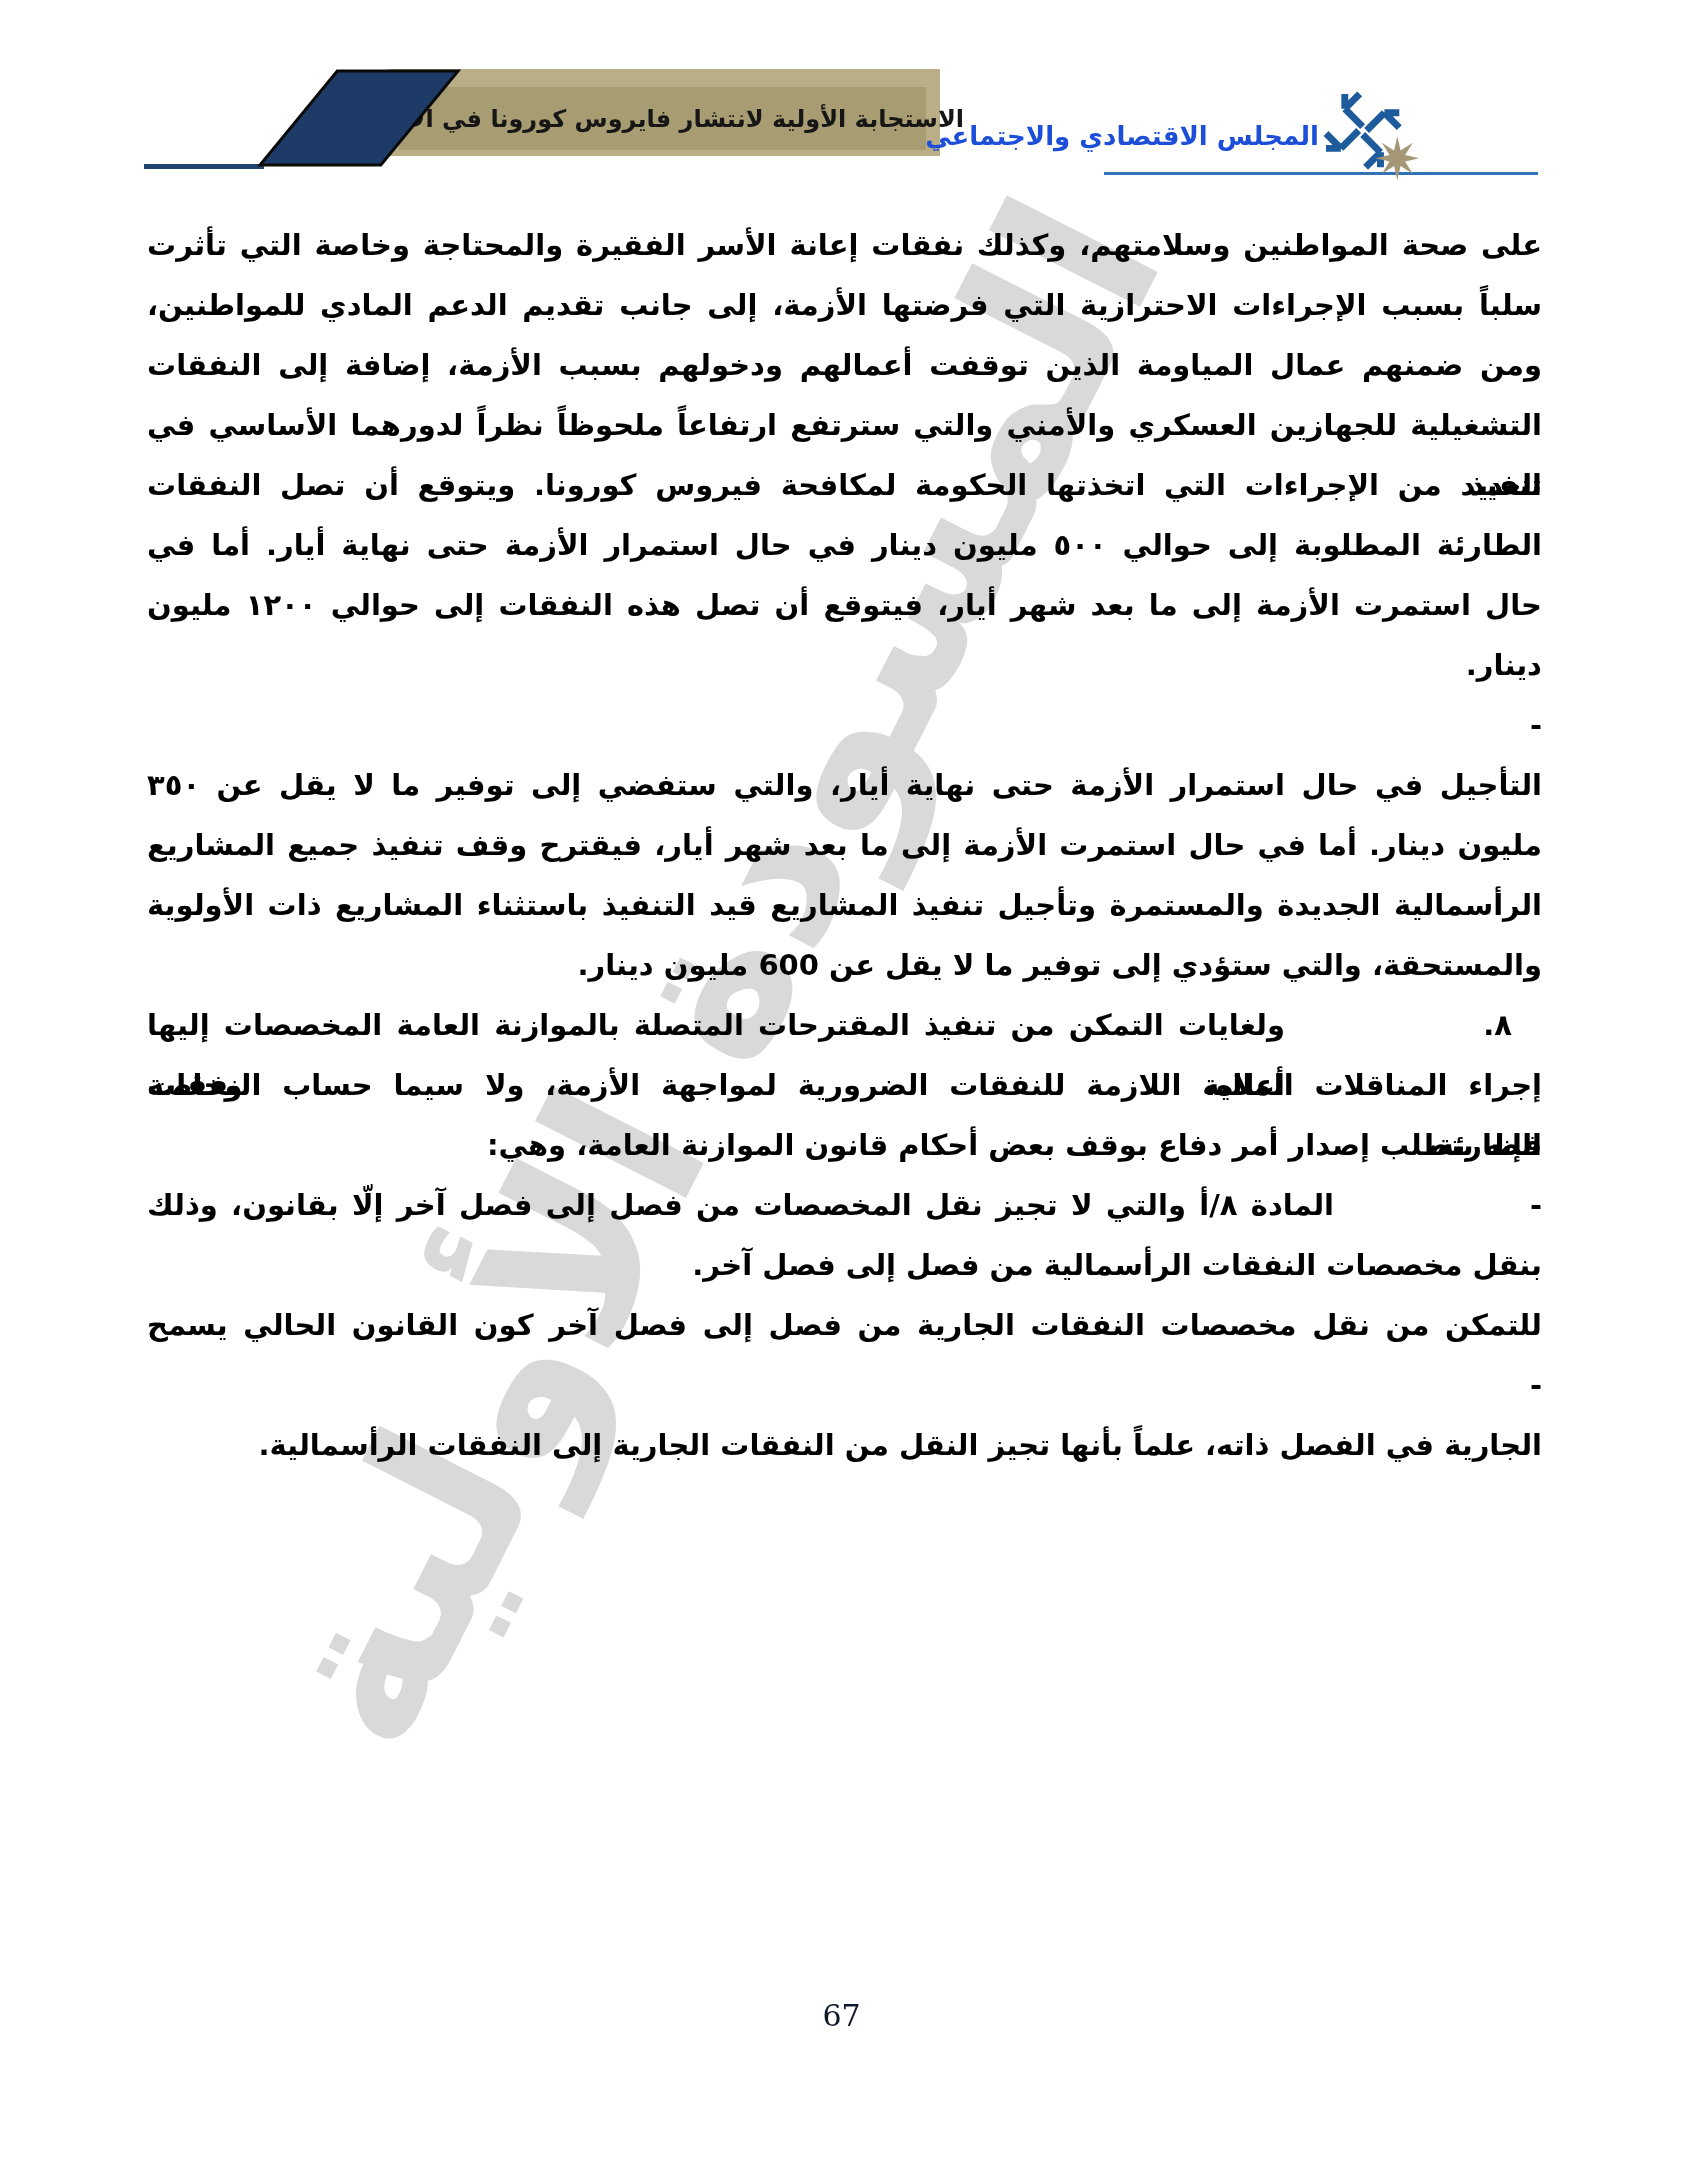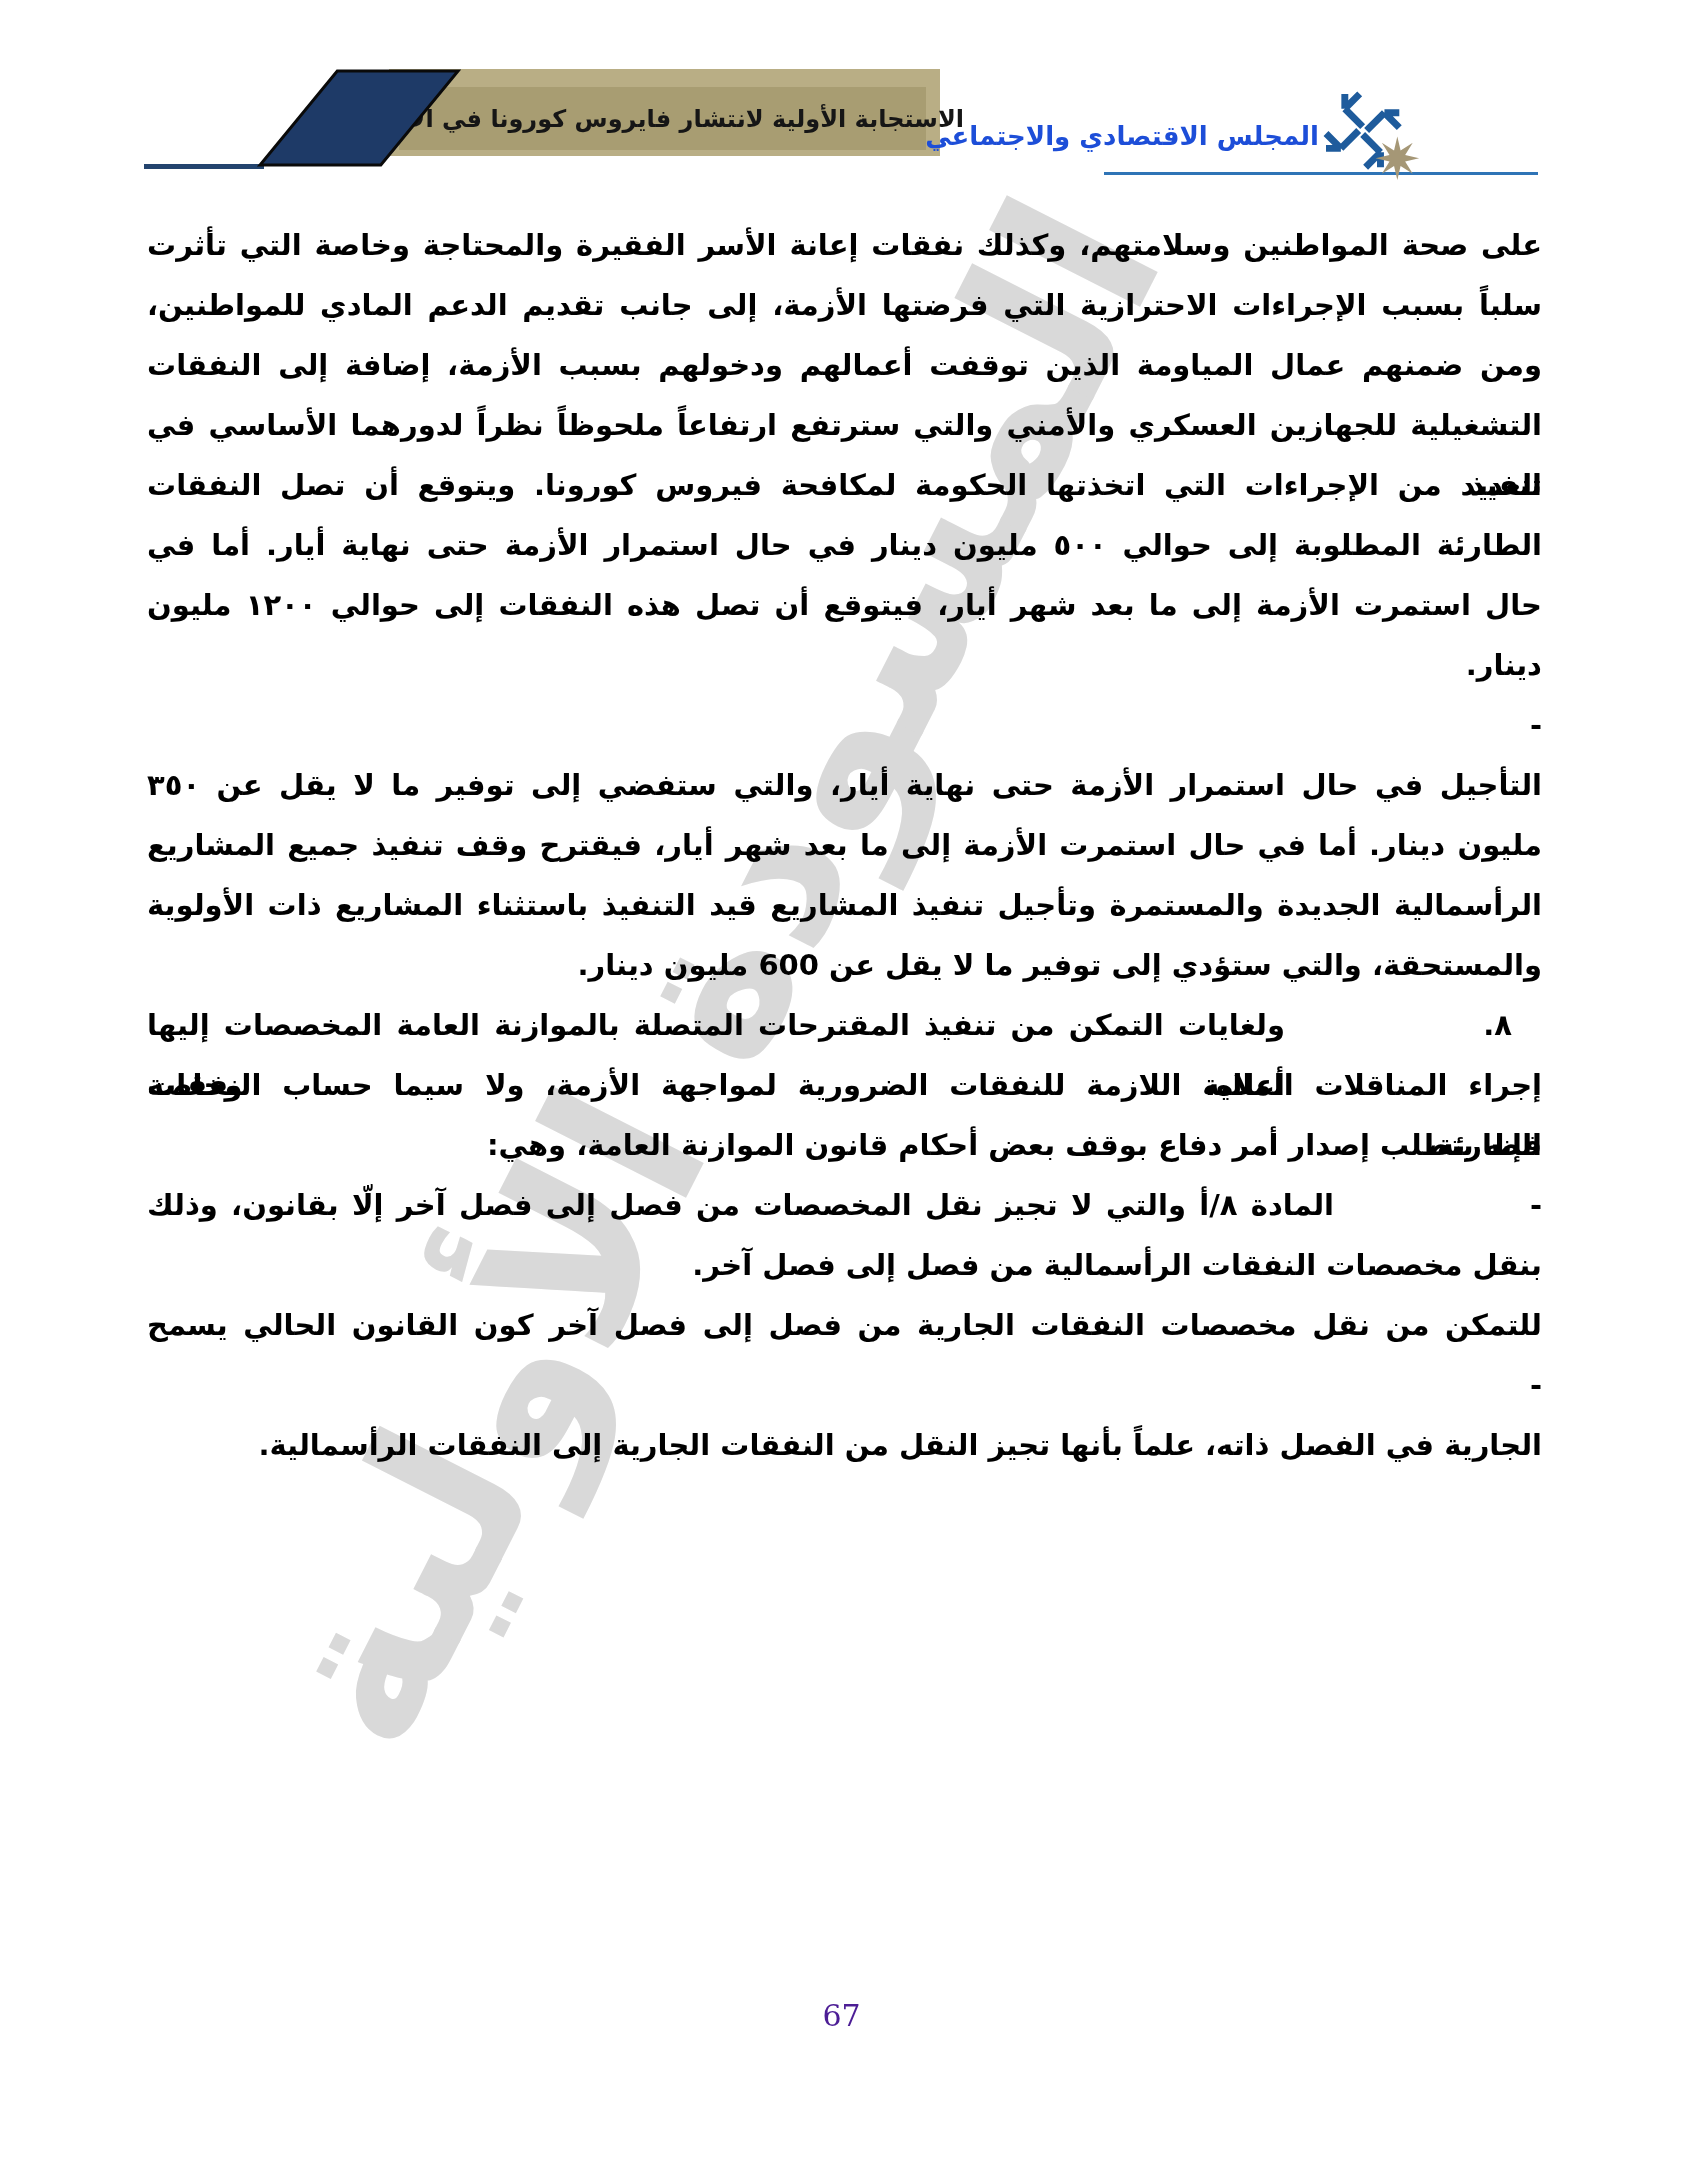--- a/index.html
+++ b/index.html
@@ -58,21 +58,21 @@
   }
   .line.end{text-align-last:right;}
   .line.m1,.line.m2{display:flex;}
   .line.m1 .marker{flex:0 0 208px;text-align:center;}
   .line.m2 .marker{flex:0 0 257px;text-align:right;padding-right:30px;box-sizing:border-box;}
   .line.m1 .ltxt,.line.m2 .ltxt{flex:1;display:block;text-align:justify;text-align-last:justify;}
 
   
   .pagenum{
     position:absolute;left:0;right:0;top:1998px;text-align:center;
-    font-family:"DejaVu Serif",serif;font-size:30px;color:#4c1d95;z-index:1;
+    font-family:"DejaVu Serif",serif;font-size:30px;color:#0f172a;z-index:1;
   }
 </style>
 </head>
 <body>
 
 <div class="page">
 
   <div>
 
     <div class="banner-outer">

